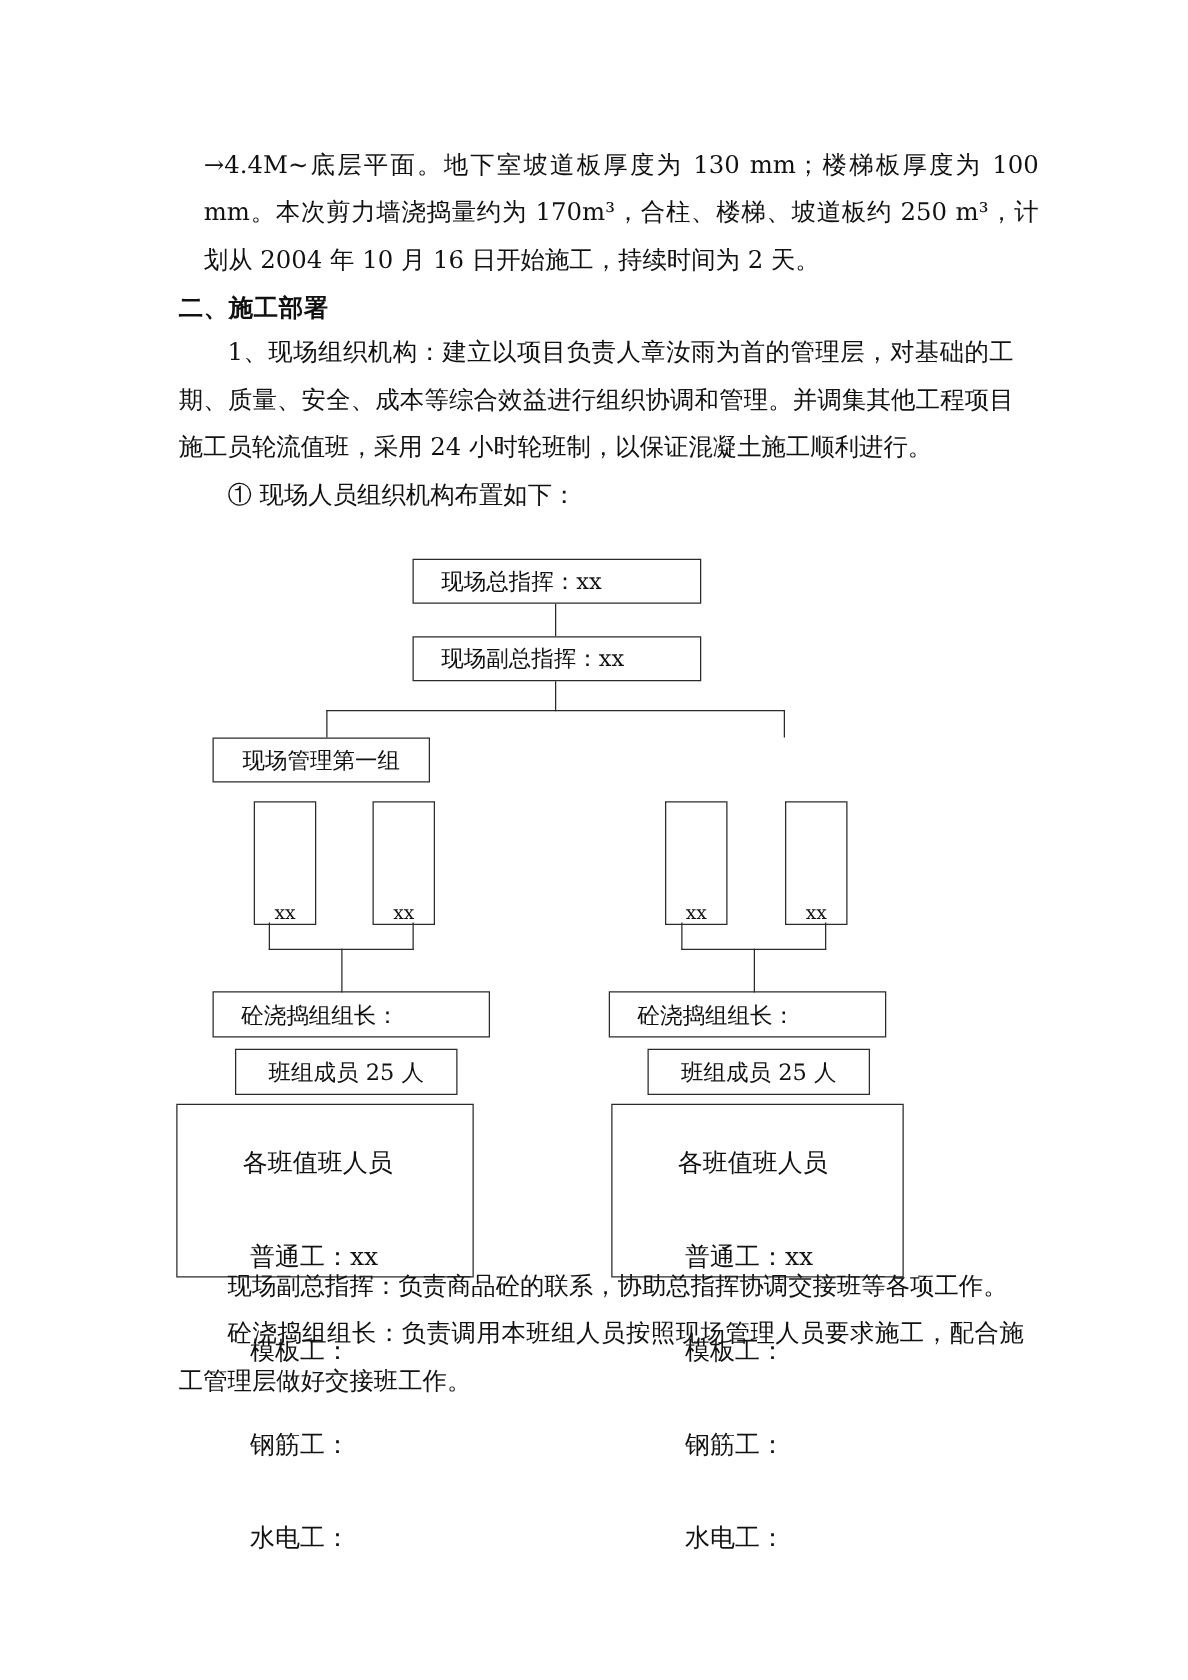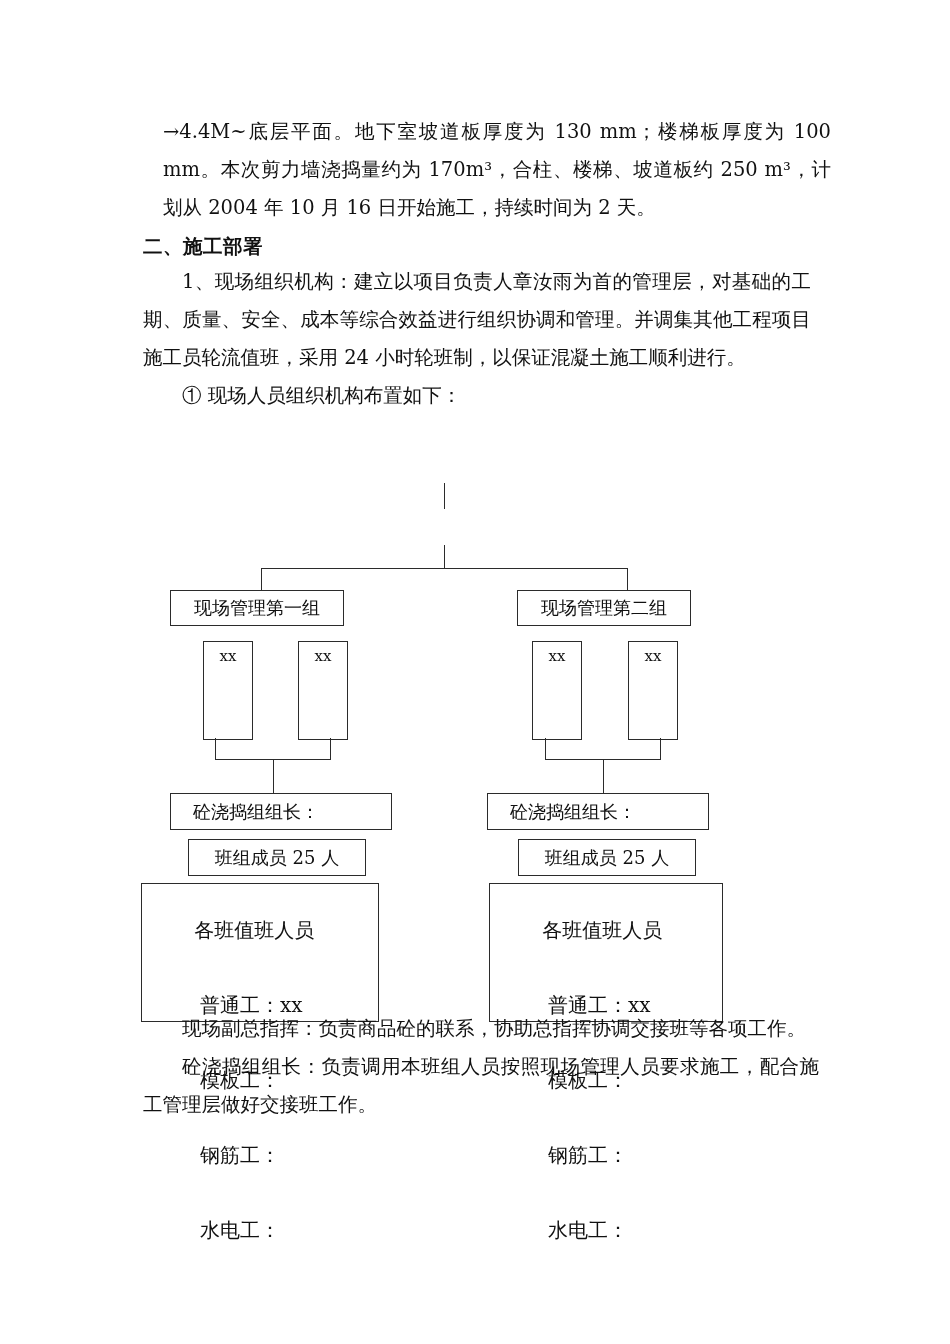--- a/index.html
+++ b/index.html
@@ -55,21 +55,21 @@
     box-sizing: border-box;
     font-family: "DejaVu Serif", "Liberation Serif", serif;
     font-size: 18px;
     color: #111111;
     display: flex;
     align-items: center;
     white-space: pre;
   }
   .box.center { justify-content: center; }
   .box.lead   { padding-left: 22px; }
-  .box.tiny   { font-size: 15px; justify-content: center; align-items: flex-start; padding-top: 5px; }
+  .box.tiny   { font-size: 15px; justify-content: center; align-items: flex-end; padding-top: 5px; }
 
   .detail {
     position: absolute;
     border: 1.4px solid #2b2b2b;
     box-sizing: border-box;
     font-size: 20px;
     line-height: 25px;
     padding: 9px 0 0 14px;
     color: #111111;
     white-space: pre;
@@ -99,36 +99,39 @@
   <div class="body-text t-p1">
     <p class="para indent">1、现场组织机构：建立以项目负责人章汝雨为首的管理层，对基础的工期、质量、安全、成本等综合效益进行组织协调和管理。并调集其他工程项目施工员轮流值班，采用 24 小时轮班制，以保证混凝土施工顺利进行。</p>
   </div>
 
   <div class="body-text t-p2">
     <p class="para indent">① 现场人员组织机构布置如下：</p>
   </div>
 
   <div class="chart">
 
+    <div class="box lead" style="left:330px; top:447px; width:231px; height:36px;">
+      <span>现场总指挥：xx</span>
+    </div>
 
     <div class="line vline" style="left:444px; top:483px; height:26px;"></div>
 
+    <div class="box lead" style="left:330px; top:509px; width:231px; height:36px;">
+      <span>现场副总指挥：xx</span>
+    </div>
 
     <div class="line vline" style="left:444px; top:545px; height:24px;"></div>
 
     <div class="line hline" style="left:261px; top:568px; width:367px;"></div>
 
     <div class="line vline" style="left:261px; top:568px; height:22px;"></div>
     <div class="line vline" style="left:627px; top:568px; height:22px;"></div>
 
     <div class="box center" style="left:170px; top:590px; width:174px; height:36px;">
       <span>现场管理第一组</span>
-    </div>
-    <div class="box center" style="left:517px; top:590px; width:174px; height:36px;">
-      <span>现场管理第二组</span>
     </div>
 
     <div class="box tiny" style="left:203px; top:641px; width:50px; height:99px;">
       <span>xx</span>
     </div>
     <div class="box tiny" style="left:298px; top:641px; width:50px; height:99px;">
       <span>xx</span>
     </div>
 
     <div class="box tiny" style="left:532px; top:641px; width:50px; height:99px;">

